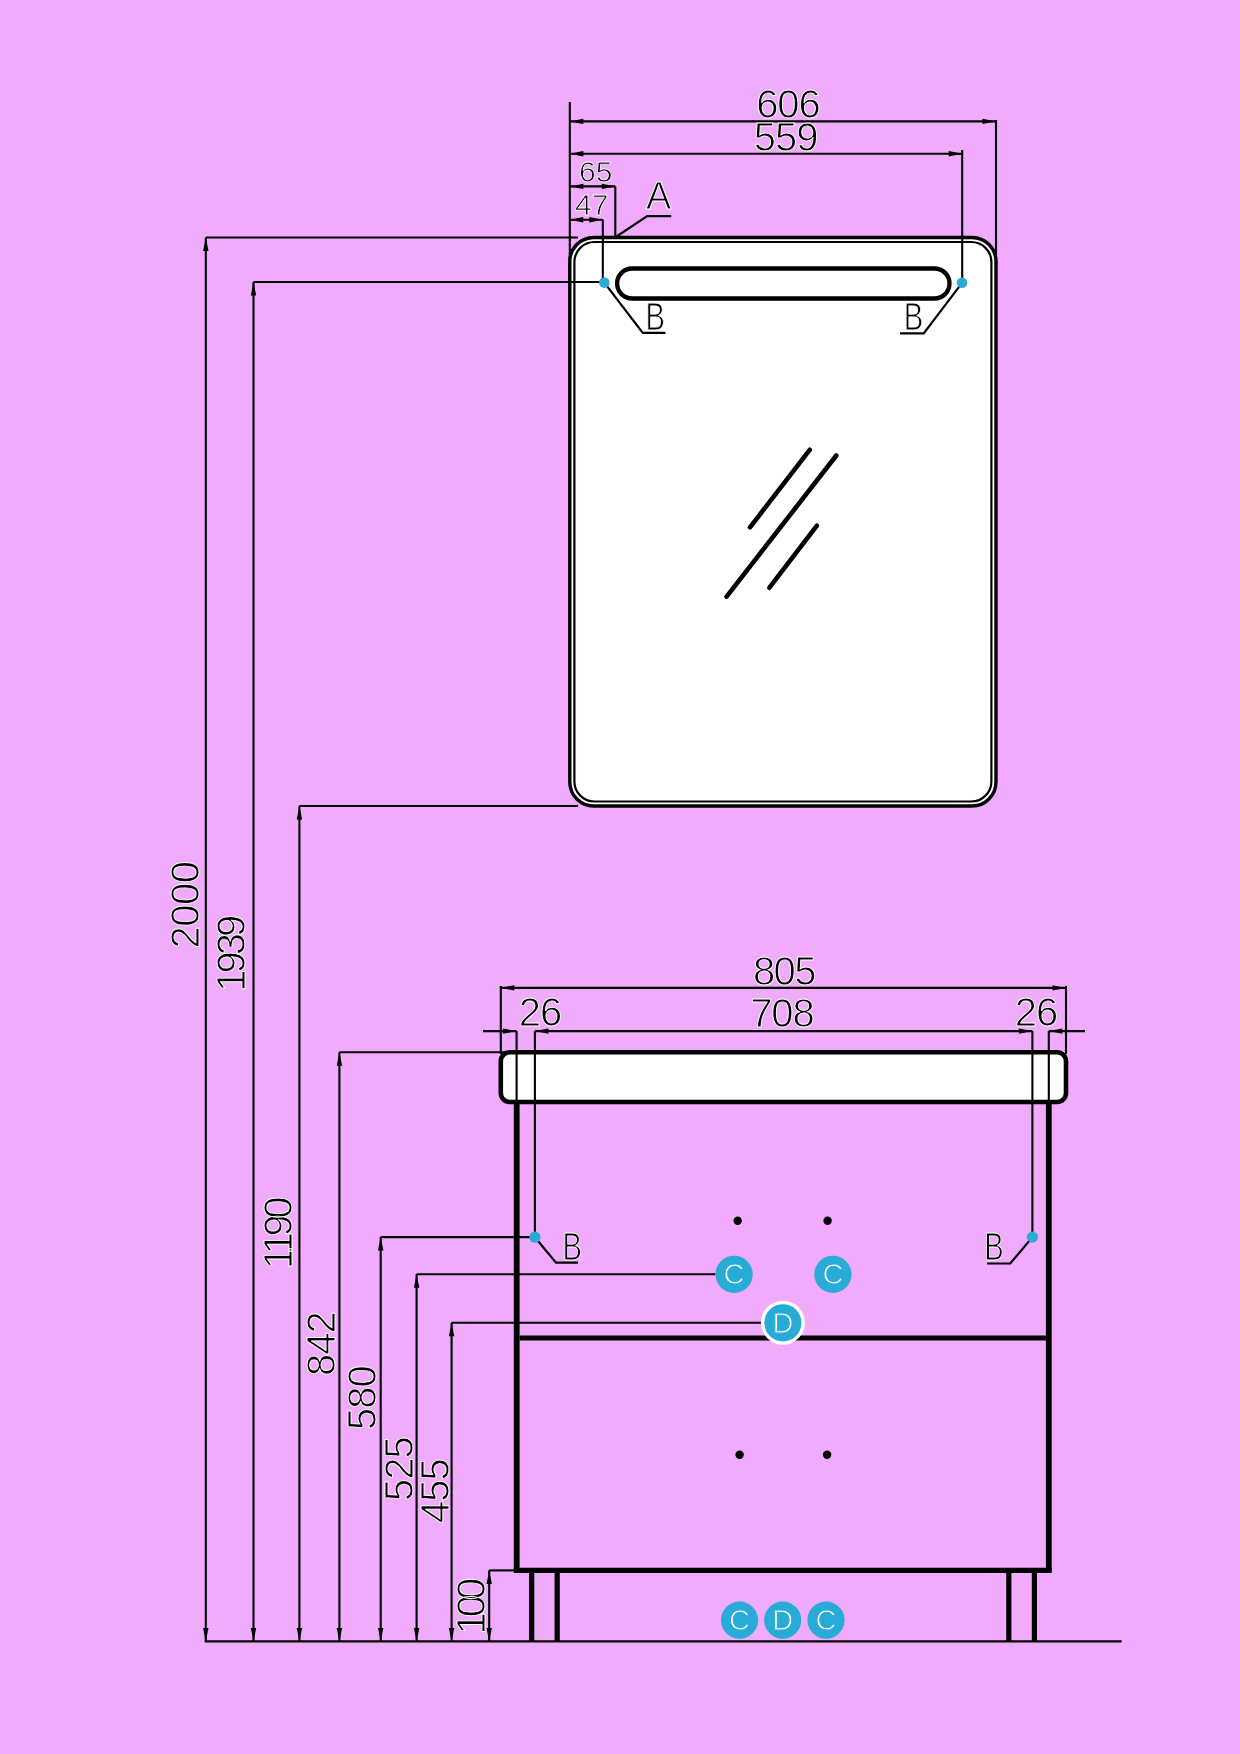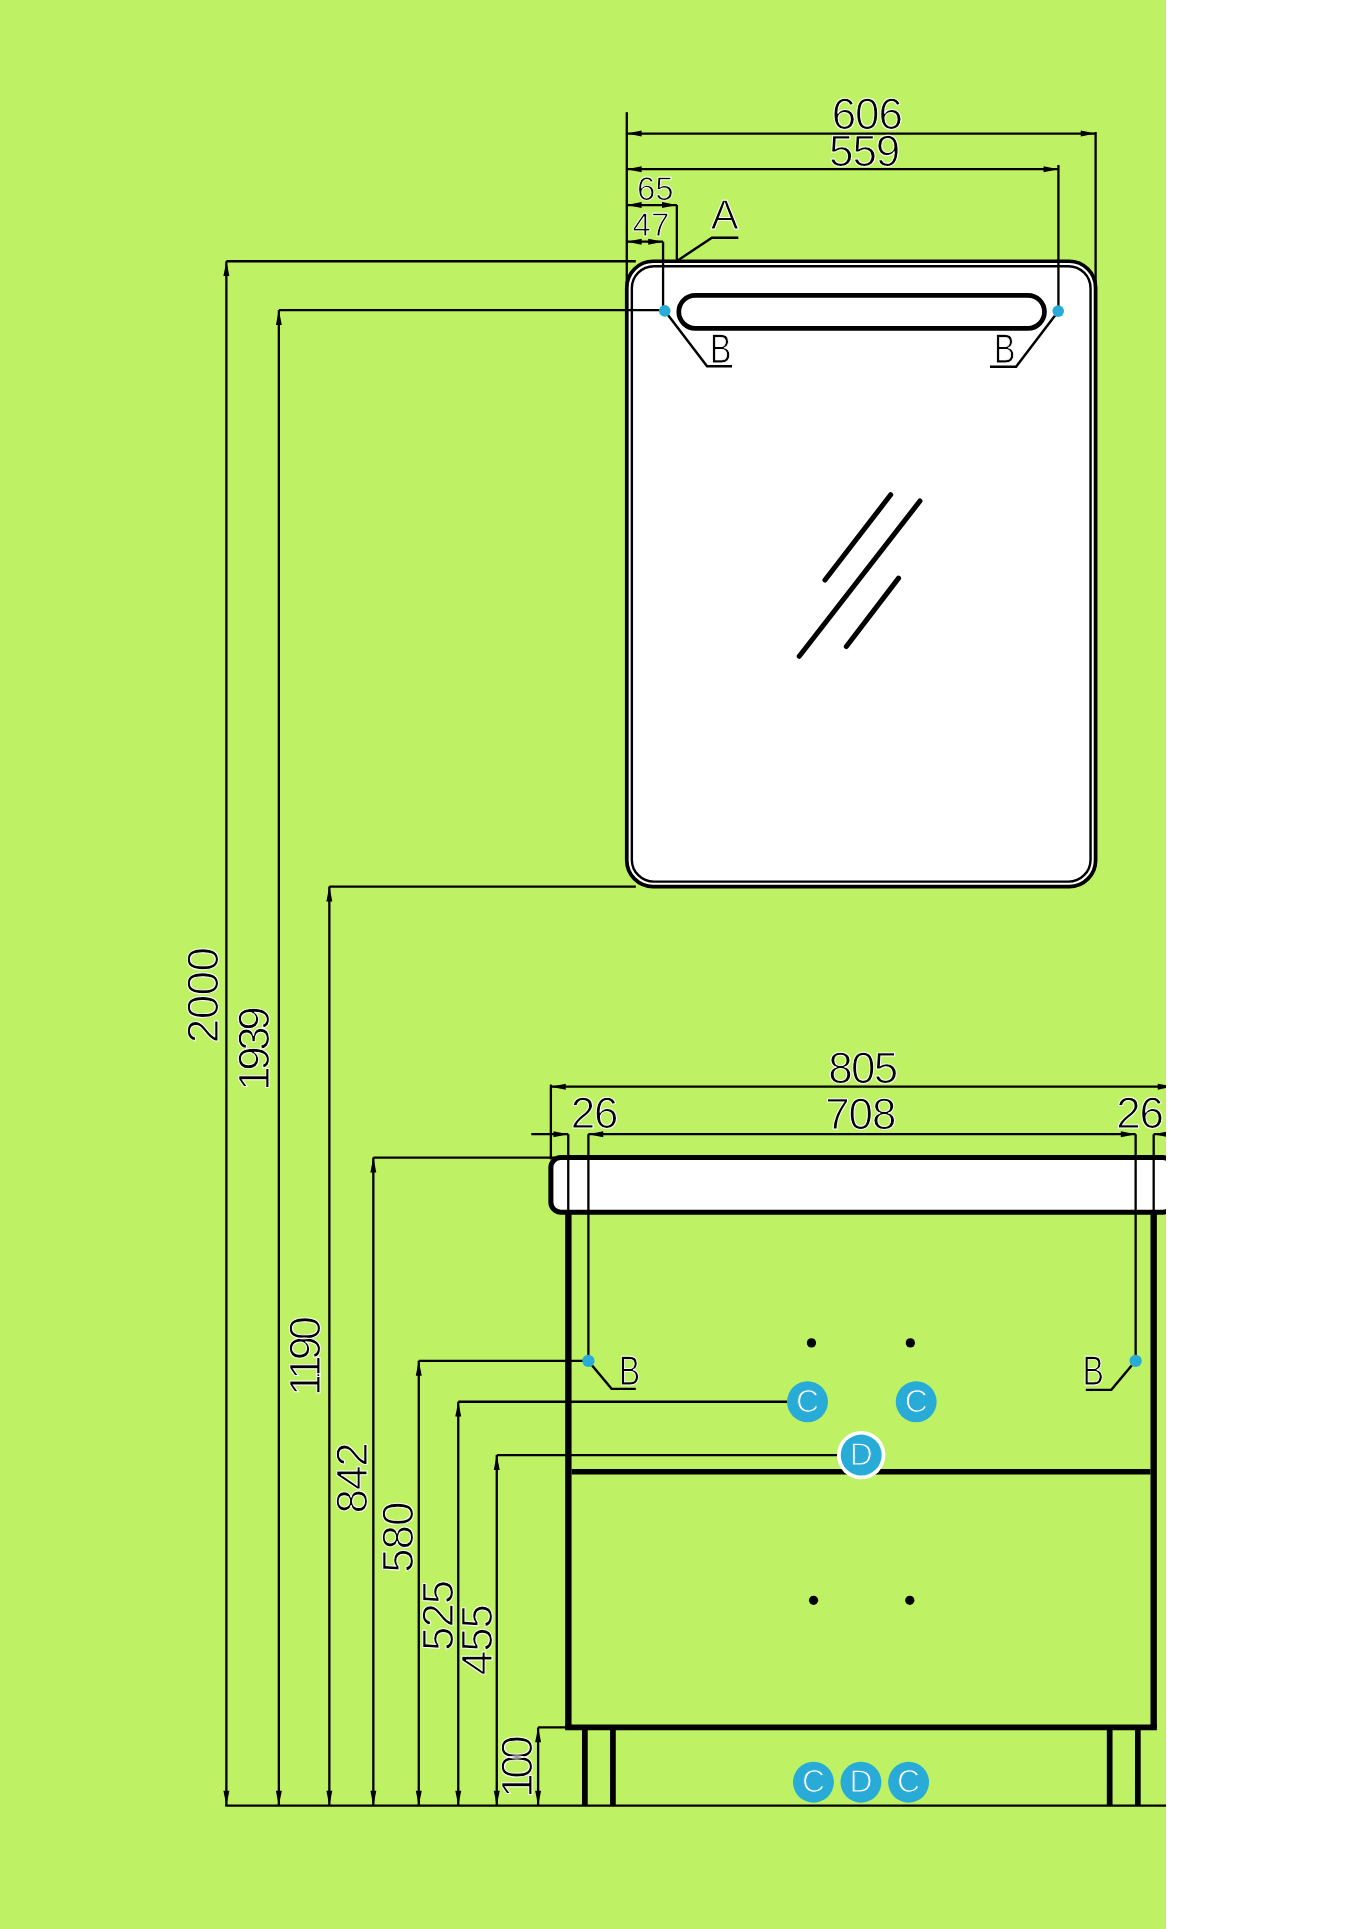--- a/index.html
+++ b/index.html
@@ -1,16 +1,16 @@
 <!DOCTYPE html>
 <html><head>
 <meta charset="utf-8">
 <style>
   html,body{margin:0;padding:0;background:#ffffff;}
-  .page{position:relative;width:1060px;height:1754px;background:#bef264;overflow:hidden;}
+  .page{position:relative;width:1240px;height:1754px;background:#f0abfc;overflow:hidden;}
   svg{position:absolute;left:0;top:0;}
   text{font-family:"Liberation Sans",sans-serif;fill:#000000;}
   .dim{font-size:40px;stroke:#ffffff;stroke-width:0.9;}
   .dimsmall{font-size:30px;stroke:#ffffff;stroke-width:0.8;}
   .callout{font-size:38px;stroke:#ffffff;stroke-width:0.9;}
   .circletxt{font-size:29px;fill:#ffffff;stroke:#29abd8;stroke-width:1;}
 </style>
 </head>
 <body>
 

